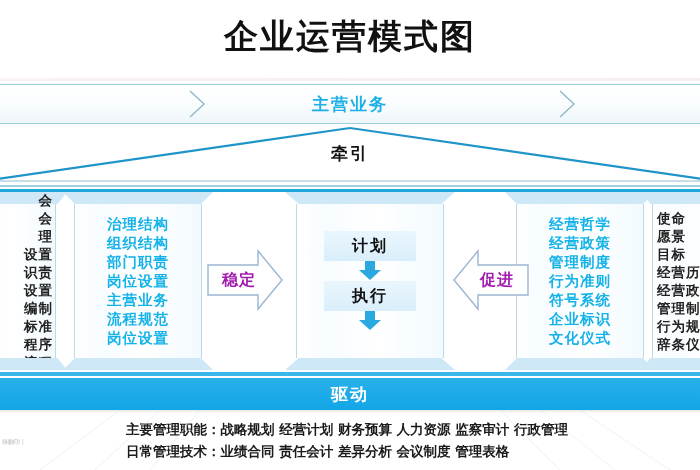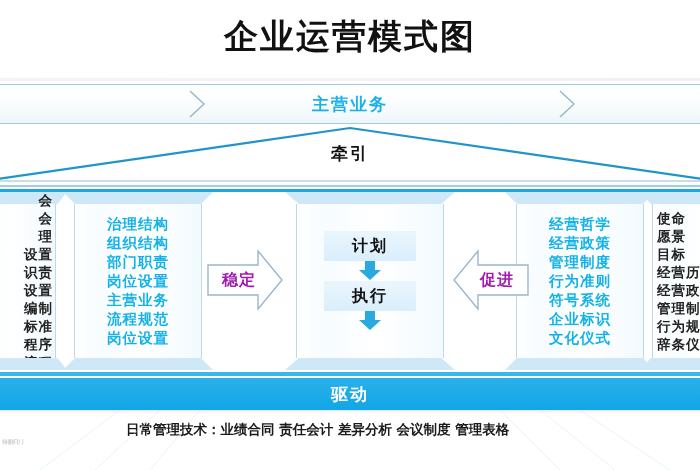--- a/index.html
+++ b/index.html
@@ -286,20 +286,21 @@
     <div class="sa-text">促进</div>
   </div>
 
   <div class="stylo-top"></div>
   <div class="drive">
     <div class="drive-label">驱动</div>
   </div>
   <div class="drive-shadow"></div>
 
   <div class="footer">
+    <div>主要管理职能：战略规划 经营计划 财务预算 人力资源 监察审计 行政管理</div>
     <div>日常管理技术：业绩合同 责任会计 差异分析 会议制度 管理表格</div>
   </div>
 
   <svg class="rays" viewBox="0 0 700 60">
     <g stroke="#cfe9f6" stroke-width="1" fill="none">
       <line x1="120" y1="0" x2="40" y2="60"></line>
       <line x1="160" y1="0" x2="95" y2="60"></line>
       <line x1="200" y1="0" x2="150" y2="60"></line>
       <line x1="500" y1="0" x2="560" y2="60"></line>
       <line x1="540" y1="0" x2="615" y2="60"></line>

